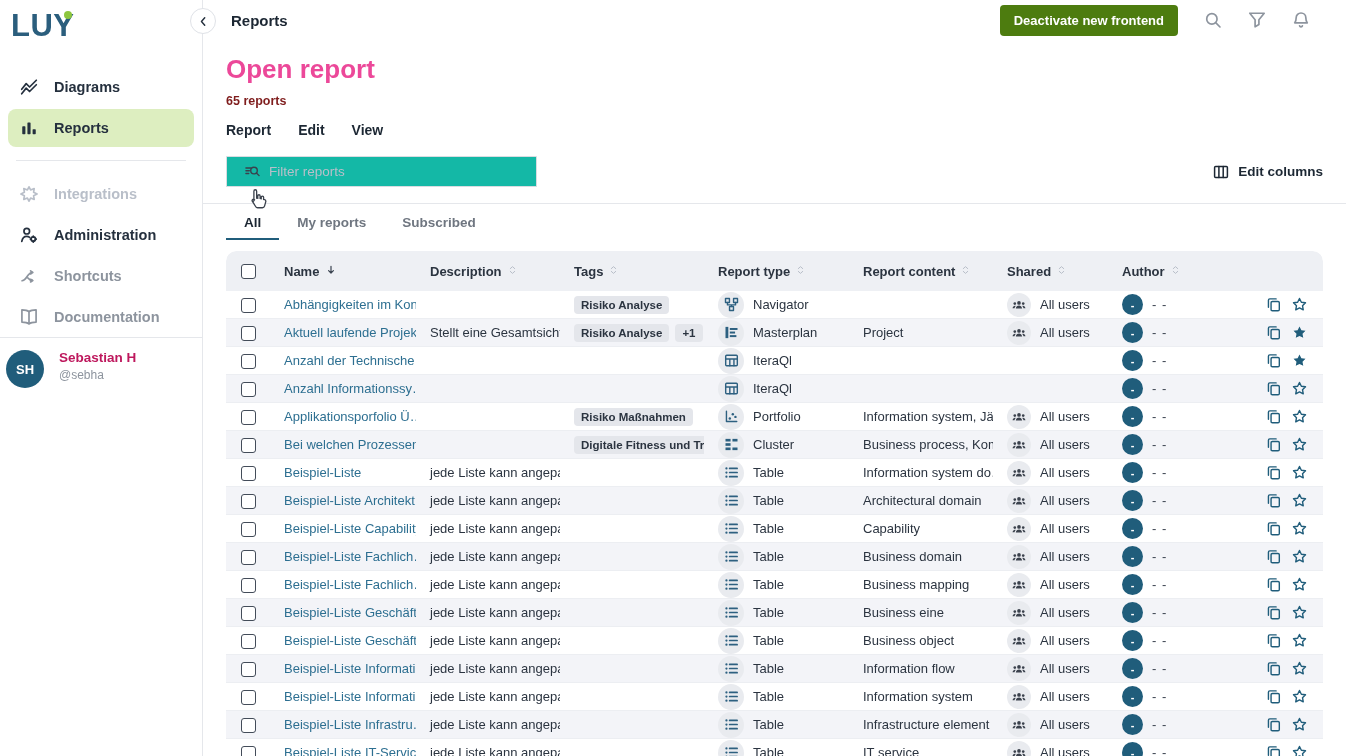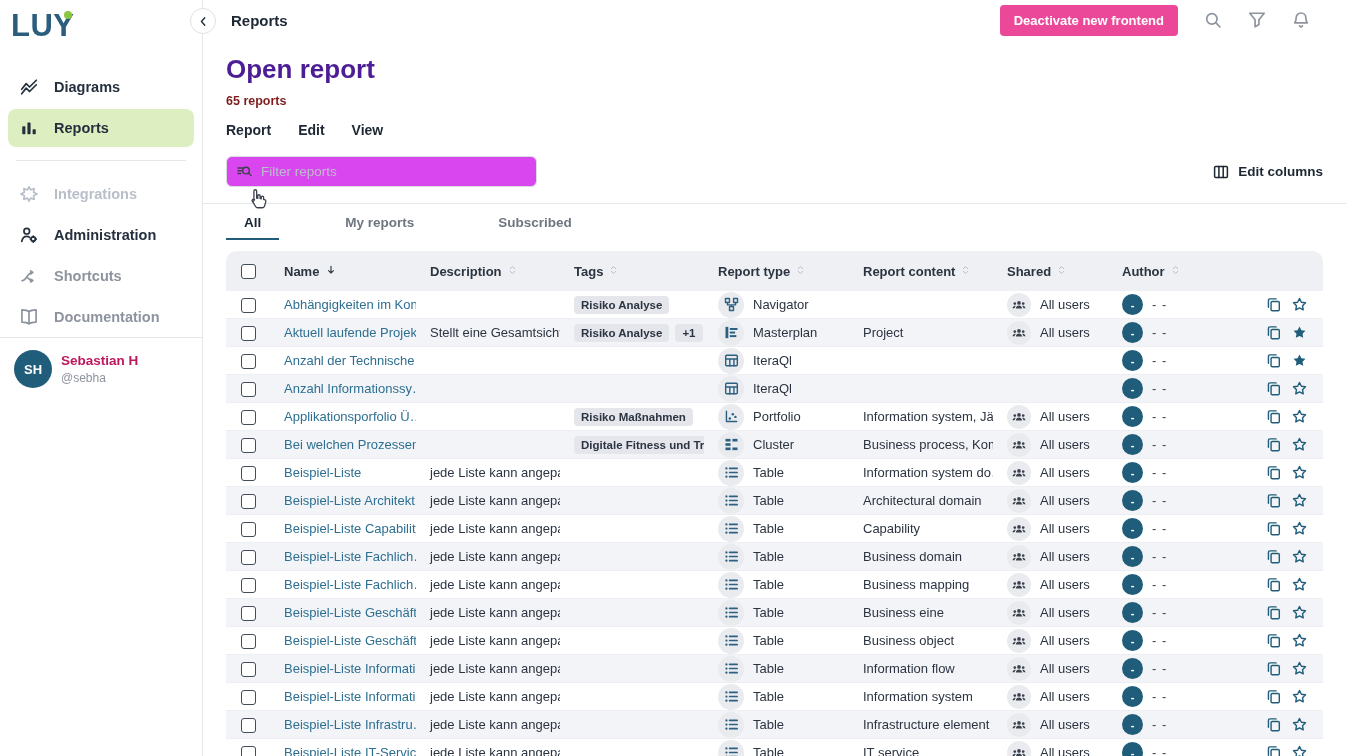--- a/index.html
+++ b/index.html
@@ -24,67 +24,67 @@
     border-radius:8px; font-size:14.5px; font-weight:bold; color:#25303e; cursor:pointer;
   }
   .side-item.active { background:#ddeec0; }
   .side-item.disabled { color:#b9bfc9; }
   .side-item.muted { color:#8d949e; }
   .side-icon { width:20px; height:20px; display:flex; align-items:center; justify-content:center; flex:none; }
   .side-icon svg { width:18px; height:18px; }
   .side-divider { border-top:1px solid #e5e7eb; margin:12px 8px; }
   .side-spacer { flex:1; }
   .user-block {
-    border-top:1px solid #e5e7eb; padding:12px 14px; display:flex; gap:9px; align-items:center; cursor:pointer;
+    border-top:1px solid #e5e7eb; padding:12px 6px; display:flex; gap:15px; align-items:flex-start; cursor:pointer;
   }
   .user-avatar {
     width:38px; height:38px; border-radius:50%; background:#205d7b; color:#fff;
     display:flex; align-items:center; justify-content:center; font-weight:bold; font-size:13px; flex:none;
   }
   .user-name { font-weight:bold; font-size:13.5px; color:#be185d; }
   .user-handle { font-size:12px; color:#8d949e; margin-top:3px; }
   .collapse-btn {
     position:absolute; left:190px; top:8px; width:26px; height:26px; border-radius:50%;
     background:#fff; border:1px solid #dfe2e7; display:flex; align-items:center; justify-content:center;
     cursor:pointer; z-index:5; color:#25303e; padding:0;
   }
   .collapse-btn svg { width:13px; height:13px; }
   
   .main { margin-left:203px; height:756px; display:flex; flex-direction:column; }
   .topbar { height:40px; display:flex; align-items:center; padding:0 36px 0 28px; flex:none; }
   .topbar-title { font-size:15px; font-weight:bold; color:#1c2733; }
   .topbar-right { margin-left:auto; display:flex; align-items:center; gap:26px; }
   .deactivate-btn {
-    background:#ec4899; color:#fff; border:none; border-radius:4px; padding:8px 14px;
+    background:#4d7c0f; color:#fff; border:none; border-radius:4px; padding:8px 14px;
     font-weight:bold; font-size:13px; cursor:pointer; font-family:inherit;
   }
   .iconbtn { background:none; border:none; padding:0; color:#8d949e; cursor:pointer; display:flex; }
   .iconbtn svg { width:18px; height:18px; }
   .content { padding:2px 23px 0 23px; flex:1; display:flex; flex-direction:column; min-height:0; }
-  .page-title { font-size:26px; font-weight:bold; color:#4c1d95; margin:12px 0 0; }
+  .page-title { font-size:26px; font-weight:bold; color:#ec4899; margin:12px 0 0; }
   .report-count { font-size:12.5px; font-weight:bold; color:#7f1d1d; margin-top:9px; }
   .menubar { display:flex; gap:27px; margin-top:14px; }
   .menu-item { font-size:14px; font-weight:bold; color:#1c2733; cursor:pointer; }
   .filter-row { display:flex; align-items:center; margin-top:18px; width:1097px; }
   .filter-box {
-    width:311px; height:31px; border:1px solid #d9dce1; border-radius:6px; background:#d946ef;
-    display:flex; align-items:center; gap:7px; padding:0 10px;
+    width:311px; height:31px; border:1px solid #d9dce1; border-radius:1px; background:#14b8a6;
+    display:flex; align-items:center; gap:7px; padding:0 18px;
   }
   .filter-box svg { width:15px; height:15px; color:#3a414c; flex:none; }
   .filter-box input {
     border:none; outline:none; flex:1; font-size:13.5px; font-family:inherit; color:#25303e; background:transparent;
   }
   .filter-box input::placeholder { color:#b9bfc9; }
   .edit-columns {
     margin-left:auto; display:flex; align-items:center; gap:9px; background:none; border:none;
     font-family:inherit; font-size:13.5px; font-weight:bold; color:#1c2733; cursor:pointer; padding:0;
   }
   .edit-columns svg { width:16px; height:16px; }
   .tabs-divider { border-top:1px solid #e5e7eb; margin:16px -23px 0; }
-  .tabs { display:flex; flex:none;gap:48px; }
+  .tabs { display:flex; flex:none; }
   .tab {
     padding:11px 18px 10px; font-size:13.5px; font-weight:bold; color:#6f7680; cursor:pointer; position:relative;
   }
   .tab.active { color:#1c2733; }
   .tab.active::after { content:""; position:absolute; left:0; right:0; bottom:0; height:2.5px; background:#205d7b; }
   
   .table-wrap { margin-top:11px; width:1097px; max-height:528px; overflow:hidden; border-radius:10px 10px 0 0; flex:none; }
   table { border-collapse:separate; border-spacing:0; table-layout:fixed; width:1097px; }
   th {
     background:#eef0f4; height:40px; font-size:13px; font-weight:bold; color:#2b3440;

